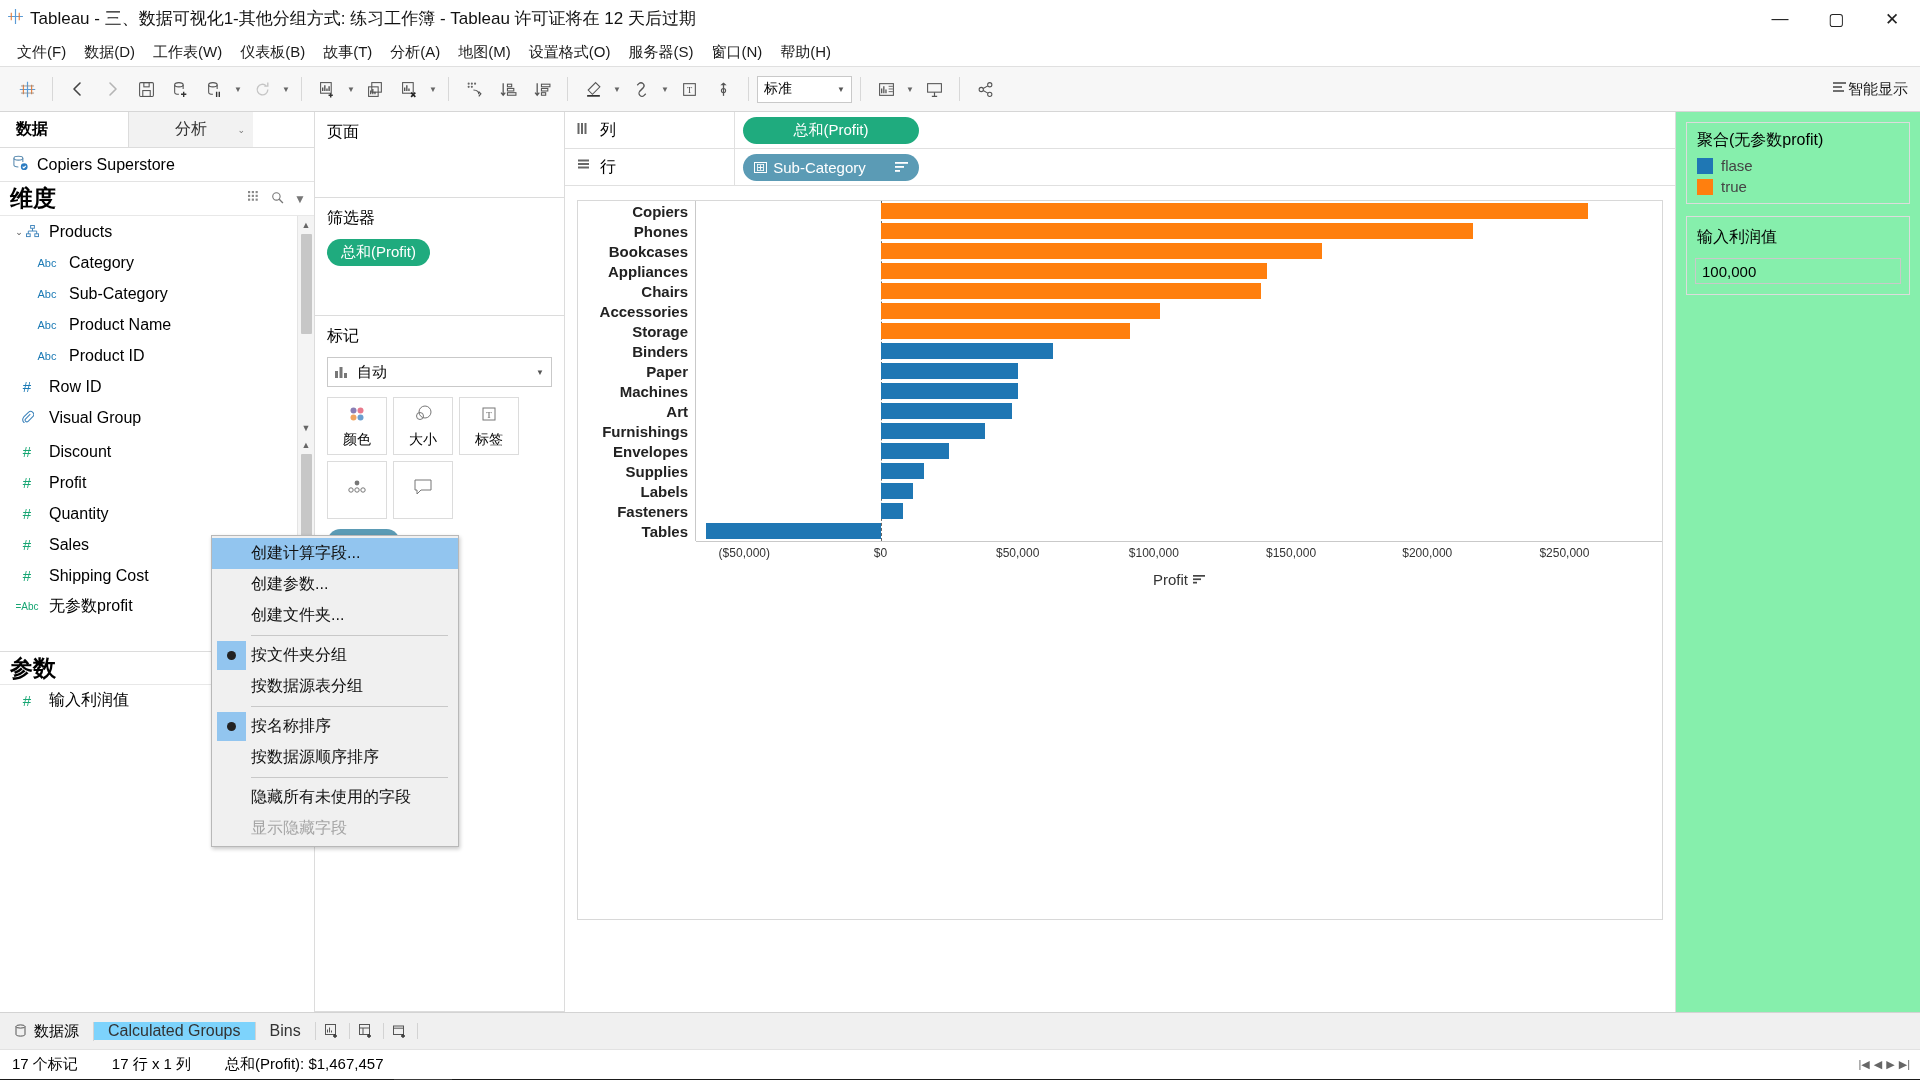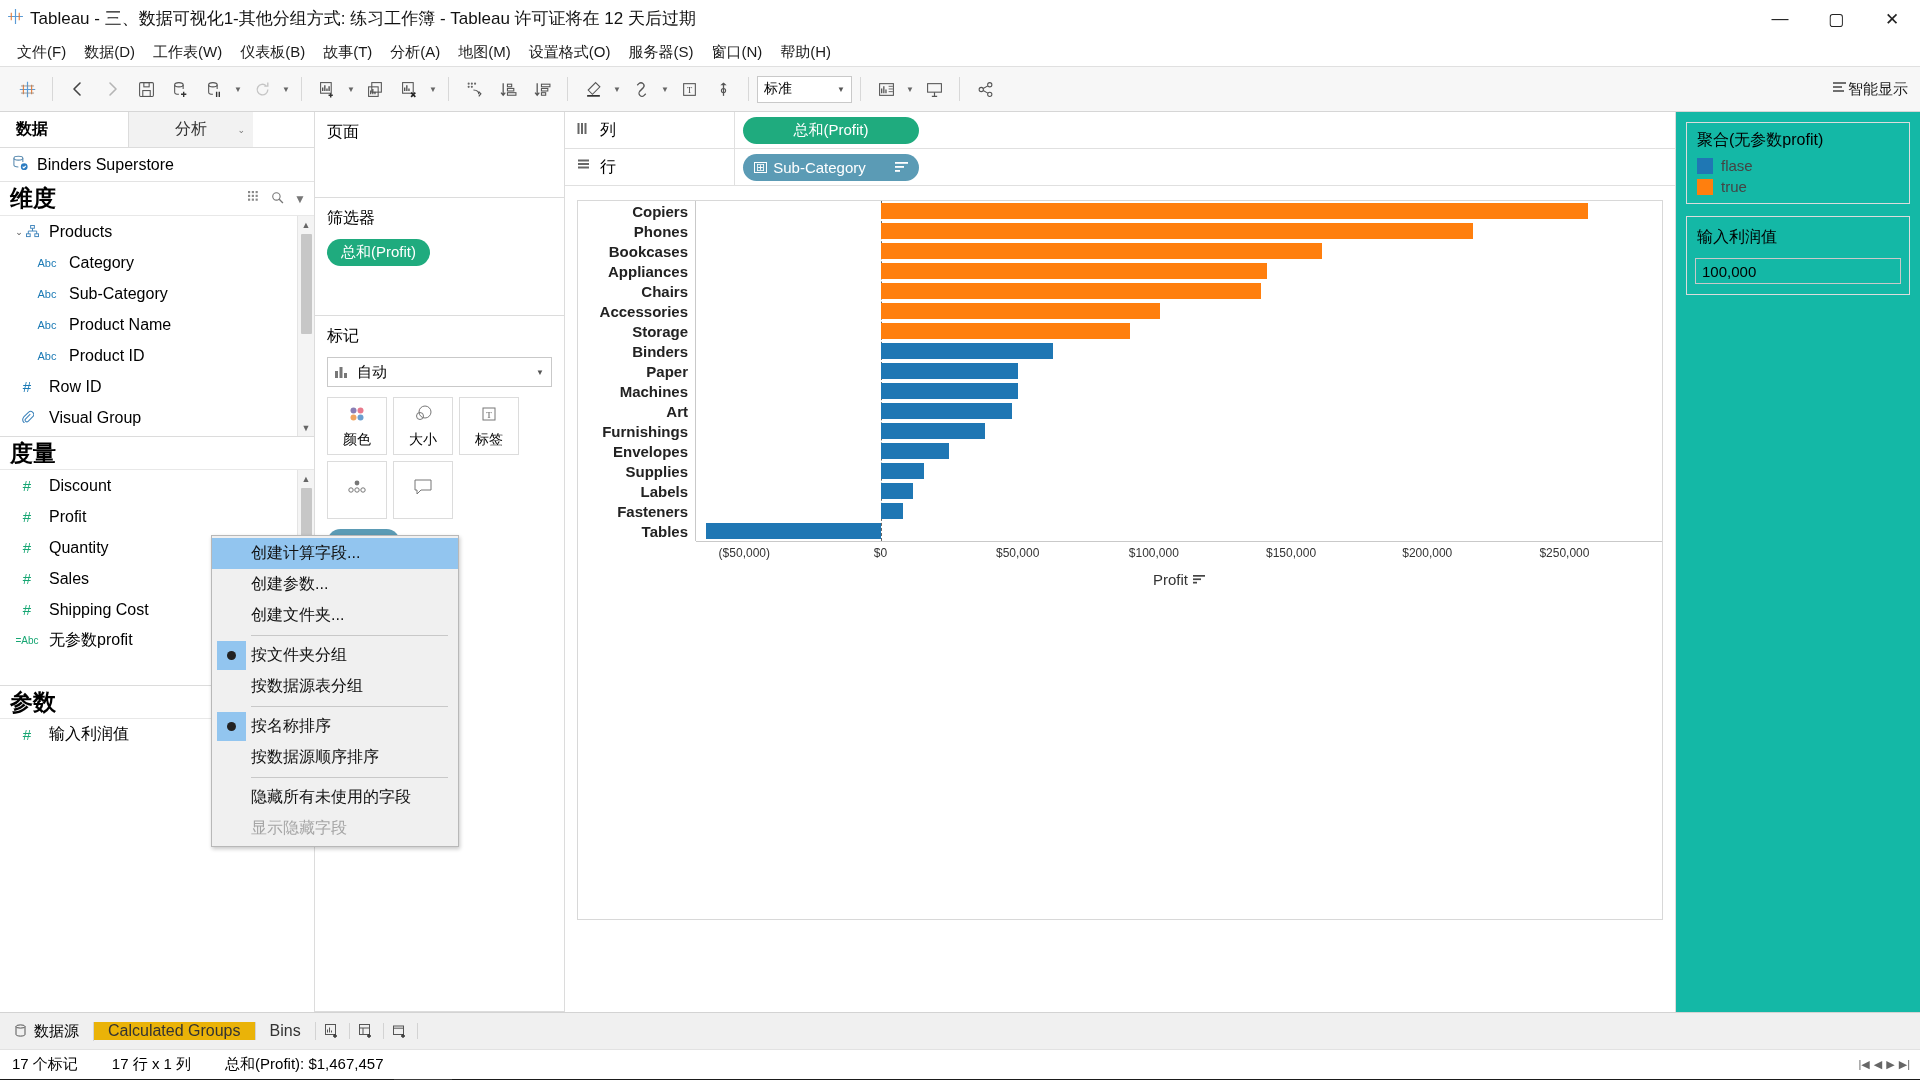--- a/index.html
+++ b/index.html
@@ -120,21 +120,21 @@
   .rlabel { display: flex; align-items: center; justify-content: flex-end; padding-right: 7px; font-size: 15px; font-weight: bold; color: #222; }
   #plot { flex: 1; position: relative; }
   .barrow { position: relative; }
   .bar { position: absolute; top: 2px; bottom: 2px; }
   #zeroline { position: absolute; top: 0; bottom: 0; width: 1px; border-left: 1px dashed #666; }
   #xaxis { border-top: 1px solid #c9c9c9; height: 26px; position: relative; margin-left: 118px; }
   .xtick { position: absolute; top: 4px; font-size: 12px; color: #333; transform: translateX(-50%); white-space: nowrap; }
   #xaxis-title { text-align: center; font-size: 15px; color: #333; margin-top: 4px; display: flex; align-items: center; justify-content: center; gap: 5px; }
 
   
-  #rightpane { width: 245px; border-left: 1px solid #dcdcdc; padding: 10px; background: #14b8a6; }
+  #rightpane { width: 245px; border-left: 1px solid #dcdcdc; padding: 10px; background: #86efac; }
   .legend-card { border: 1px solid #dcdcdc; margin-bottom: 12px; }
   .legend-title { font-size: 16px; padding: 7px 10px 4px 10px; }
   .legend-item { display: flex; align-items: center; gap: 8px; padding: 2px 10px; font-size: 15px; color: #444; }
   .swatch { width: 16px; height: 16px; }
   .param-input { margin: 4px 8px 10px 8px; height: 26px; border: 1px solid #c9c9c9; display: flex; align-items: center; padding: 12px 6px; font-size: 15px; }
 
   
   #ctxmenu {
     position: absolute; left: 211px; top: 535px; width: 248px;
     background: #f0f0f0; border: 1px solid #b8b8b8; box-shadow: 1px 2px 4px rgba(0,0,0,.22);
@@ -145,21 +145,21 @@
   .ctx-item.selected { background: #92c5ef; }
   .ctx-item.disabled { color: #a5a5a5; }
   .ctx-radio-box { width: 29px; height: 29px; background: #92c5ef; display: flex; align-items: center; justify-content: center; }
   .ctx-radio-dot { width: 9px; height: 9px; border-radius: 50%; background: #222; }
   .ctx-sep { height: 1px; background: #c8c8c8; margin: 4px 10px 4px 39px; }
 
   
   #sheettabs { height: 37px; display: flex; align-items: center; background: #f0f0f0; border-top: 1px solid #d3d3d3; }
   #ds-btn { display: flex; align-items: center; gap: 7px; padding: 0 14px; font-size: 15px; border-right: 1px solid #d3d3d3; }
   .sheet-tab { display: flex; align-items: center; padding: 0 14px; font-size: 16px; color: #333; border-right: 1px solid #d3d3d3; }
-  .sheet-tab.active { background: #eab308; }
+  .sheet-tab.active { background: #7dd3fc; }
   .newtab-btn { width: 34px; display: flex; align-items: center; justify-content: center; color: #555; border-right: 1px solid #d3d3d3; }
   #statusbar { height: 30px; display: flex; align-items: center; gap: 34px; padding-left: 12px; font-size: 15px; background: #fff; border-top: 1px solid #e2e2e2; }
   #statusbar .sb-right { margin-left: auto; display: flex; align-items: center; gap: 4px; padding-right: 10px; color: #666; font-size: 11px; }
 
   
   #taskbar { height: 56px; background: #1b1b1b; display: flex; align-items: center; position: relative; }
   .tk-btn { width: 54px; height: 56px; display: flex; align-items: center; justify-content: center; color: #e8e8e8; }
   .tk-app { width: 58px; height: 56px; display: flex; align-items: center; justify-content: center; position: relative; }
   .tk-app.active { background: #3a3a3a; }
   .tk-app.active::after { content: ""; position: absolute; bottom: 0; left: 10px; right: 10px; height: 3px; background: #ffa400; }
@@ -389,21 +389,21 @@
     <div id="datasource-row">
       <span>
         <svg width="17" height="17" viewBox="0 0 16 16">
             <ellipse cx="6" cy="3" rx="4.2" ry="1.8" stroke="#5a8bb0" fill="none"></ellipse>
             <path d="M1.8 3v6.5c0 1 1.9 1.8 4.2 1.8" stroke="#5a8bb0" fill="none"></path>
             <path d="M10.2 3v3.5" stroke="#5a8bb0" fill="none"></path>
             <circle cx="11.5" cy="11" r="3.2" fill="#2b7cc2"></circle>
             <path d="M10 11l1.1 1.1L13 10.2" stroke="#fff" stroke-width="1.1" fill="none"></path>
           </svg>
       </span>
-      <span class="ds-name">Binders Superstore</span>
+      <span class="ds-name">Copiers Superstore</span>
     </div>
 
     <div class="section-header">
       <span class="sh-title">维度</span>
       <span class="sh-tools">
         <span><svg width="13" height="13" viewBox="0 0 12 12">
               <g fill="#888">
                 <rect x="0" y="0" width="2" height="2"></rect>
                 <rect x="3.5" y="0" width="2" height="2"></rect>
                 <rect x="7" y="0" width="2" height="2"></rect>
@@ -469,23 +469,20 @@
         
       </div>
 
       <div class="scrollbar-v">
         <div class="sb-arrow">▲</div>
         <div class="sb-thumb" style="height:100px;top:18px;left:3px"></div>
         <div class="sb-arrow">▼</div>
       </div>
     </div>
 
-    <div class="section-header" style="border-top:1px solid #dcdcdc">
-      <span class="sh-title">度量</span>
-    </div>
 
     <div id="measures-list">
       <div class="field-row msr">
         <span class="ficon" style="font-size:15px">#</span>
         <span class="fname">Discount</span>
       </div>
       <div class="field-row msr">
         <span class="ficon" style="font-size:15px">#</span>
         <span class="fname">Profit</span>
       </div>

